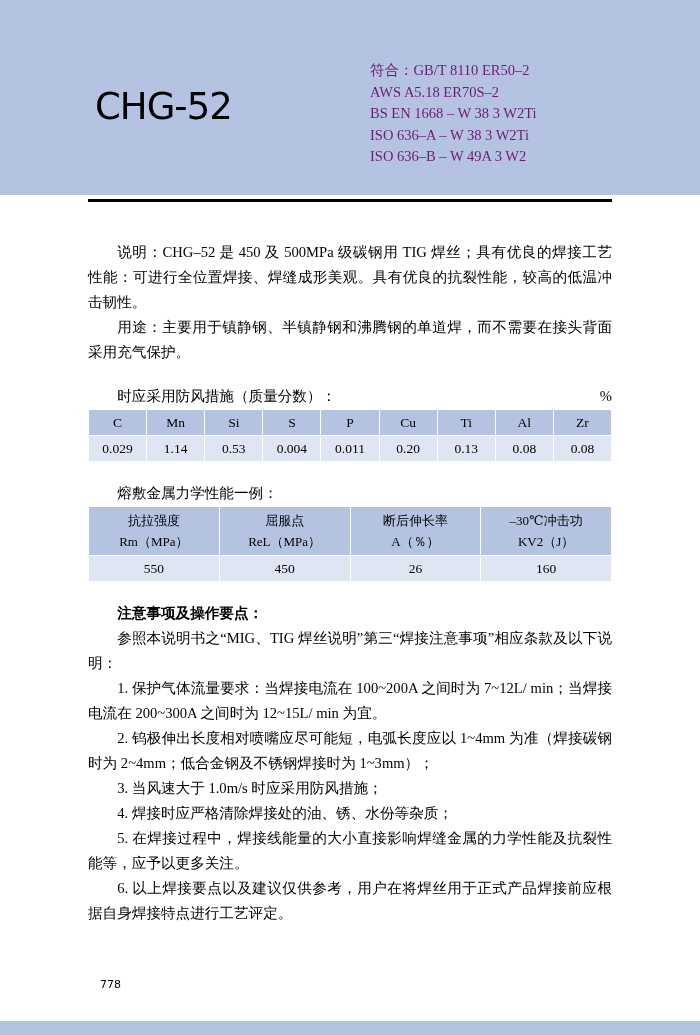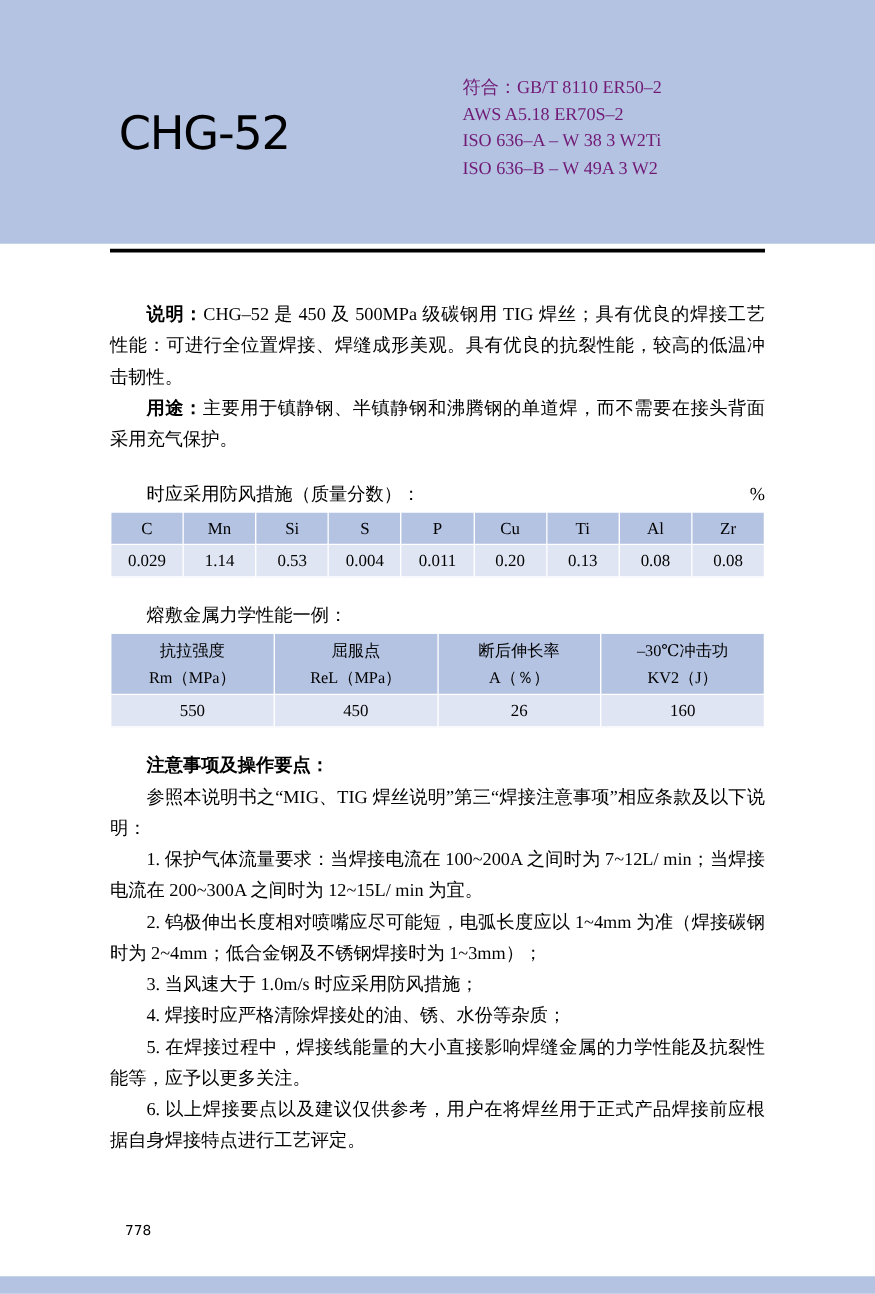--- a/index.html
+++ b/index.html
@@ -75,21 +75,21 @@
   }
   p.para {
     margin: 0;
     font-size: 14.6px;
     line-height: 25px;
     text-align: justify;
     text-justify: inter-ideograph;
     text-indent: 2em;
   }
   .bold {
-    font-weight: bold;
+    font-weight: normal;
     margin-top: 12px;
   }
   .section-title {
     margin: 0;
     font-size: 14.6px;
     line-height: 25px;
     font-weight: bold;
     text-indent: 2em;
   }
   .block-gap {
@@ -164,20 +164,21 @@
 
 <div class="page">
 
   <div class="header-band"></div>
 
   <div class="product-title">CHG-52</div>
 
   <div class="standards">
     <span class="std-row"><span class="std-label">符合：</span><span>GB/T 8110 ER50–2</span></span>
     <span class="std-row"><span>AWS A5.18 ER70S–2</span></span>
+    <span class="std-row"><span>BS EN 1668 – W 38 3 W2Ti</span></span>
     <span class="std-row"><span>ISO 636–A – W 38 3 W2Ti</span></span>
     <span class="std-row"><span>ISO 636–B – W 49A 3 W2</span></span>
   </div>
 
   <div class="rule"></div>
 
   <div class="content">
 
     <p class="para"><span class="bold">说明：</span><span>CHG–52 是 450 及 500MPa 级碳钢用 TIG 焊丝；具有优良的焊接工艺性能：可进行全位置焊接、焊缝成形美观。具有优良的抗裂性能，较高的低温冲击韧性。</span></p>
 

